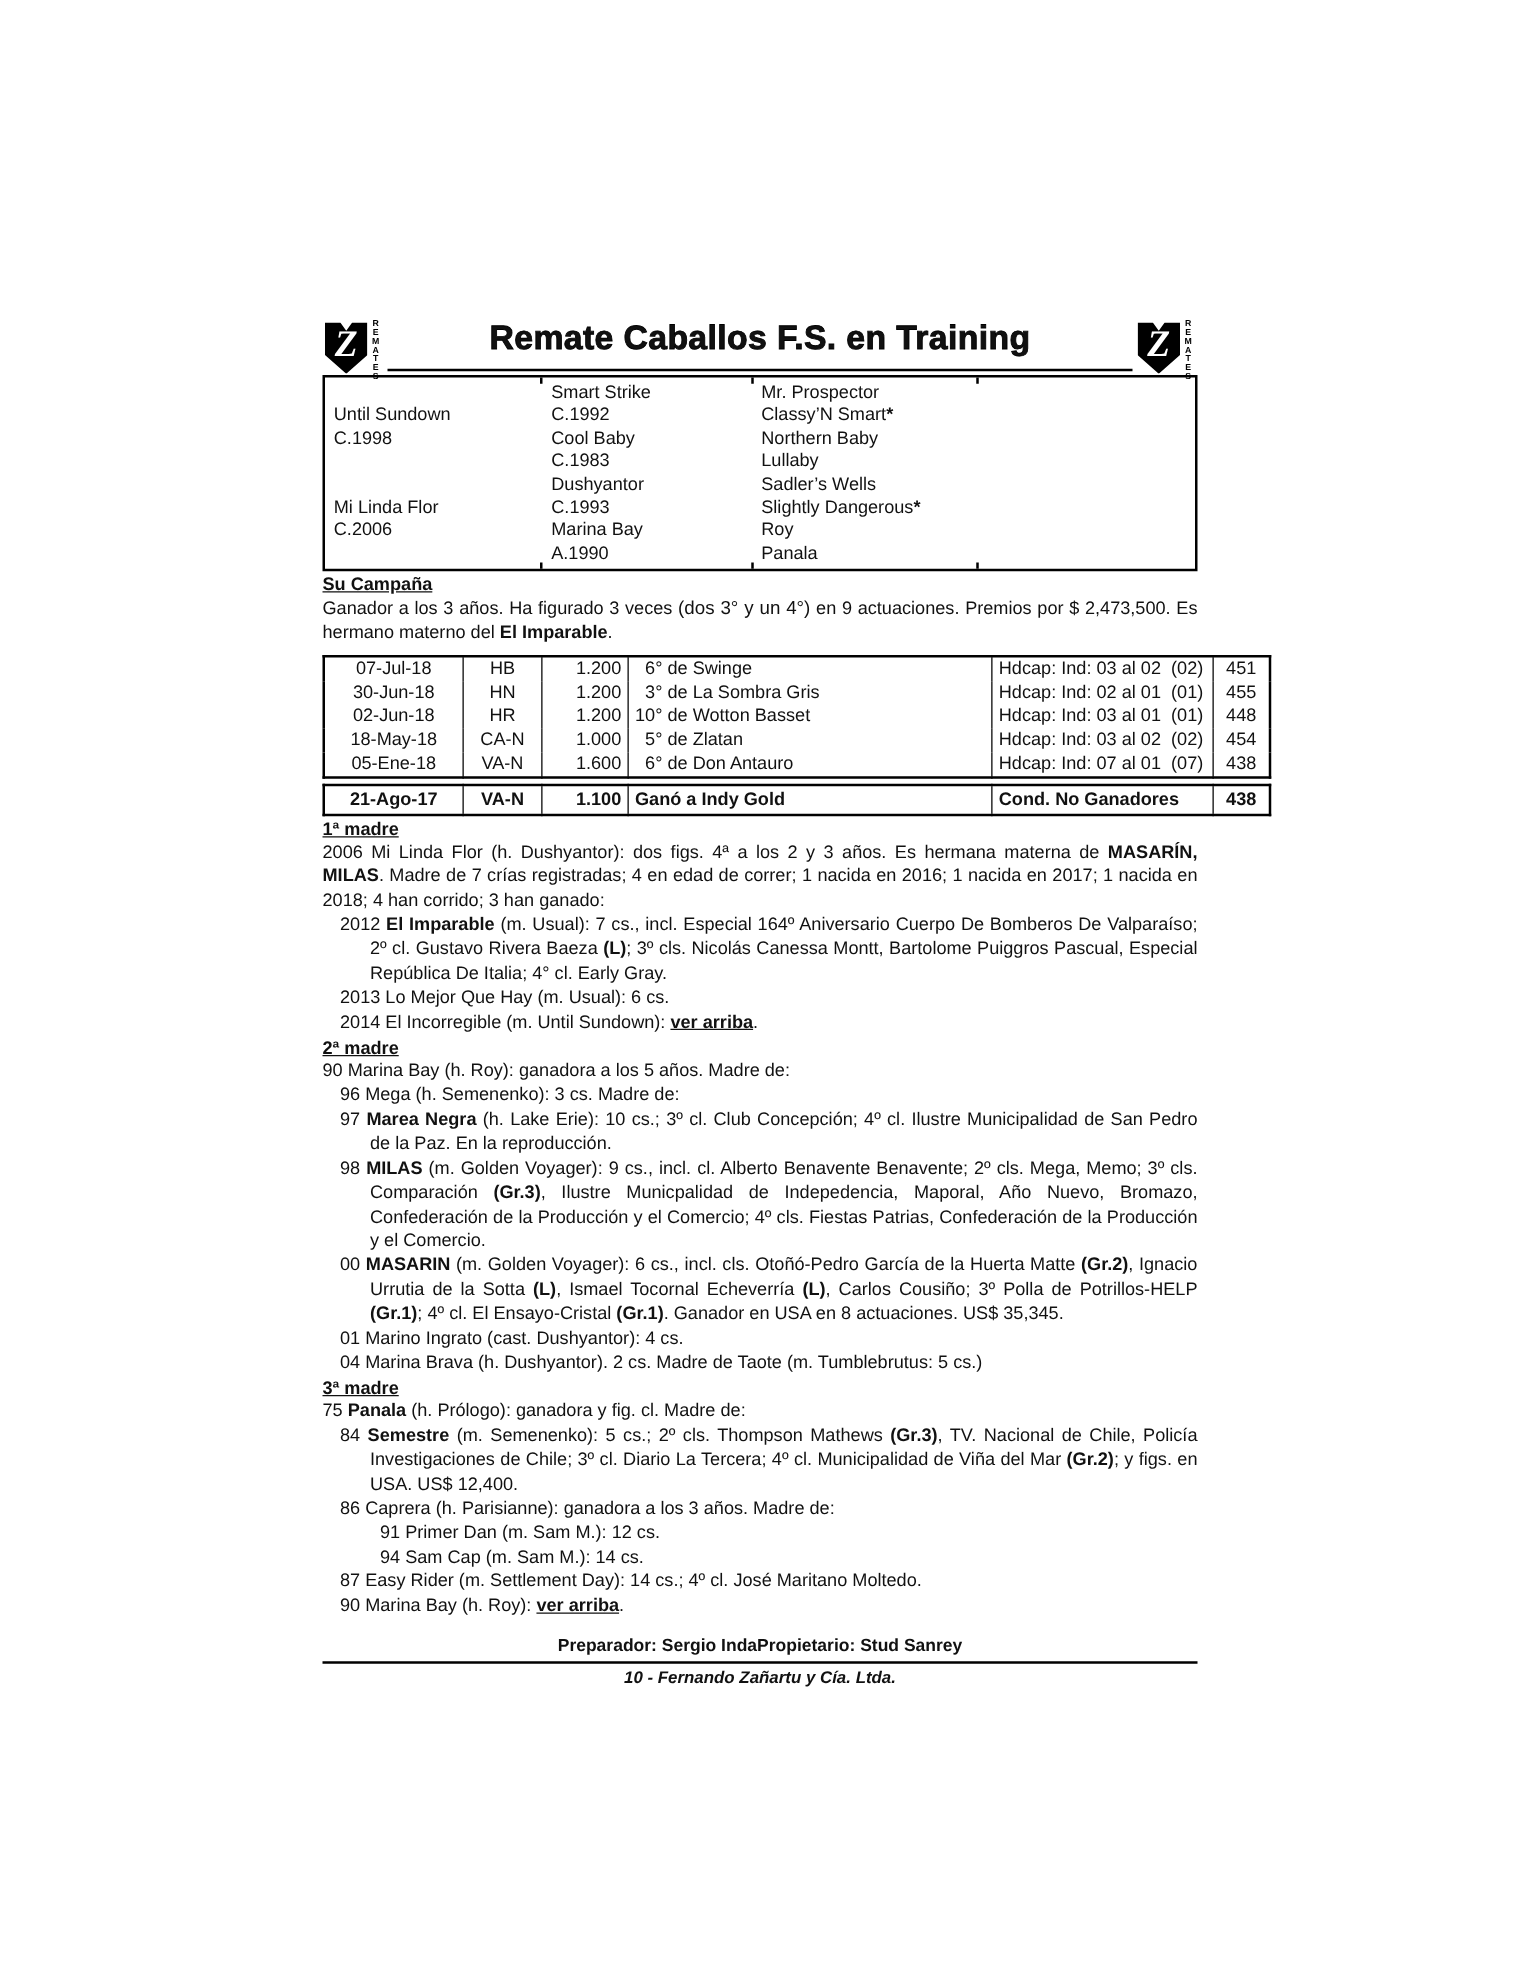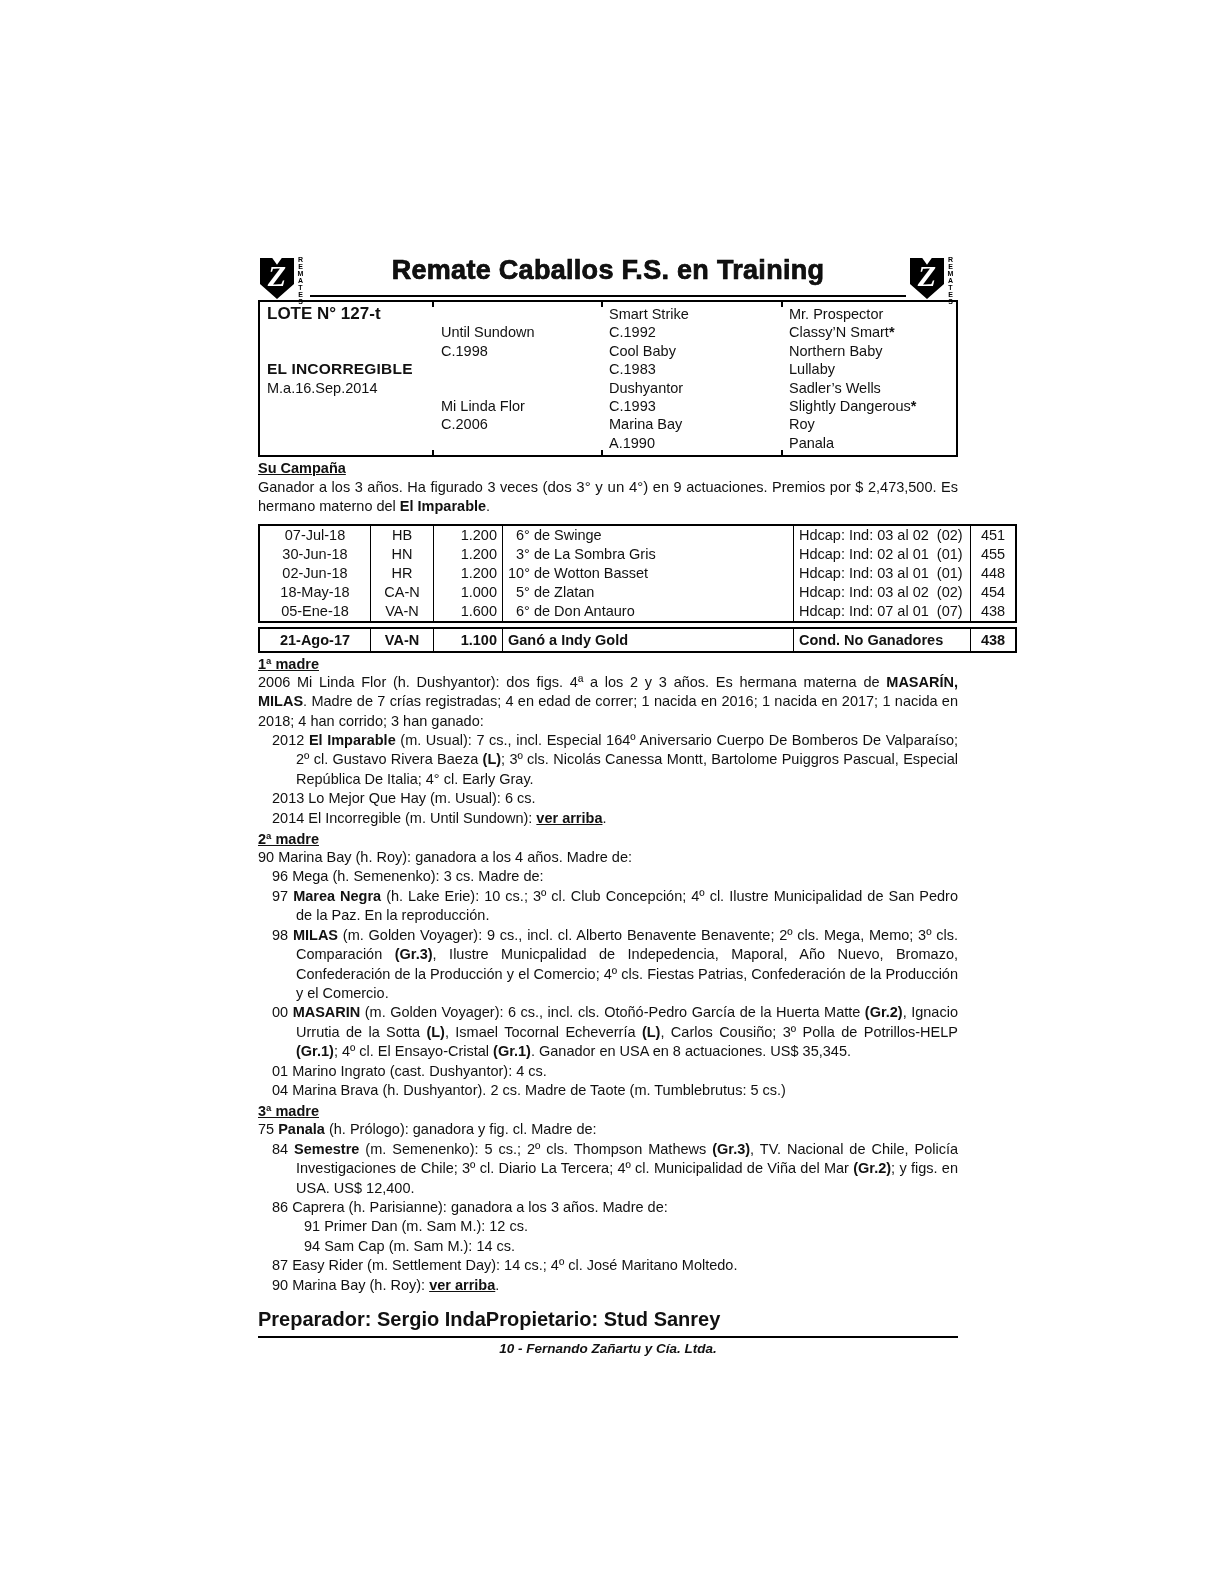--- a/index.html
+++ b/index.html
@@ -81,21 +81,21 @@
 
   
   .i0  { margin-left:0; }
   .i1  { margin-left:14px; }
   .i2  { margin-left:40px; }
   .i2b { margin-left:46px; }
   .hang { margin-left:38px; text-indent:-24px; }
 
   
   .footer { margin-top:13px; }
-  .prep-row { display:flex; justify-content:flex-start; font-size:20px; font-weight:bold; }
+  .prep-row { display:flex; justify-content:center; font-size:14px; font-weight:bold; }
   .footer-rule { height:2px; background:#000; margin-top:5px; }
   .pageline {
     text-align:center; font-size:13.5px; font-weight:bold; font-style:italic;
     margin-top:3px; font-family:"Liberation Sans", sans-serif;
   }
 </style>
 </head>
 <body>
 
 <div class="content">
@@ -118,30 +118,20 @@
   </div>
 
   <div class="pedigree-box">
     <div class="tick top t1"></div>
     <div class="tick top t2"></div>
     <div class="tick top t3"></div>
     <div class="tick bot t1"></div>
     <div class="tick bot t2"></div>
     <div class="tick bot t3"></div>
 
-    <div class="pcol">
-      <div class="pcell lot">LOTE N° 127-t</div>
-      <div class="pcell"></div>
-      <div class="pcell"></div>
-      <div class="pcell hname">EL INCORREGIBLE</div>
-      <div class="pcell">M.a.16.Sep.2014</div>
-      <div class="pcell"></div>
-      <div class="pcell"></div>
-      <div class="pcell"></div>
-    </div>
 
     <div class="pcol">
       <div class="pcell"></div>
       <div class="pcell">Until Sundown</div>
       <div class="pcell">C.1998</div>
       <div class="pcell"></div>
       <div class="pcell"></div>
       <div class="pcell">Mi Linda Flor</div>
       <div class="pcell">C.2006</div>
       <div class="pcell"></div>
@@ -231,21 +221,21 @@
       </tbody>
   </table>
 
   <div id="madres">
       <h2 class="section-heading">1ª madre</h2>
       <p class="para i0"><span>2006 Mi Linda Flor (h. Dushyantor): dos figs. 4ª a los 2 y 3 años. Es hermana materna de </span><span class="st-b">MASARÍN, MILAS</span><span>. Madre de 7 crías registradas; 4 en edad de correr; 1 nacida en 2016; 1 nacida en 2017; 1 nacida en 2018; 4 han corrido; 3 han ganado:</span></p>
       <p class="para i1 hang"><span>2012 </span><span class="st-b">El Imparable</span><span> (m. Usual): 7 cs., incl. Especial 164º Aniversario Cuerpo De Bomberos De Valparaíso; 2º cl. Gustavo Rivera Baeza </span><span class="st-b">(L)</span><span>; 3º cls. Nicolás Canessa Montt, Bartolome Puiggros Pascual, Especial República De Italia; 4° cl. Early Gray.</span></p>
       <p class="para i1"><span>2013 Lo Mejor Que Hay (m. Usual): 6 cs.</span></p>
       <p class="para i1"><span>2014 El Incorregible (m. Until Sundown): </span><span class="st-bu">ver arriba</span><span>.</span></p>
       <h2 class="section-heading">2ª madre</h2>
-      <p class="para i0"><span>90 Marina Bay (h. Roy): ganadora a los 4 años. Madre de:</span></p>
+      <p class="para i0"><span>90 Marina Bay (h. Roy): ganadora a los 5 años. Madre de:</span></p>
       <p class="para i1"><span>96 Mega (h. Semenenko): 3 cs. Madre de:</span></p>
       <p class="para i1 hang"><span>97 </span><span class="st-b">Marea Negra</span><span> (h. Lake Erie): 10 cs.; 3º cl. Club Concepción; 4º cl. Ilustre Municipalidad de San Pedro de la Paz. En la reproducción.</span></p>
       <p class="para i1 hang"><span>98 </span><span class="st-b">MILAS</span><span> (m. Golden Voyager): 9 cs., incl. cl. Alberto Benavente Benavente; 2º cls. Mega, Memo; 3º cls. Comparación </span><span class="st-b">(Gr.3)</span><span>, Ilustre Municpalidad de Indepedencia, Maporal, Año Nuevo, Bromazo, Confederación de la Producción y el Comercio; 4º cls. Fiestas Patrias, Confederación de la Producción y el Comercio.</span></p>
       <p class="para i1 hang"><span>00 </span><span class="st-b">MASARIN</span><span> (m. Golden Voyager): 6 cs., incl. cls. Otoñó-Pedro García de la Huerta Matte </span><span class="st-b">(Gr.2)</span><span>, Ignacio Urrutia de la Sotta </span><span class="st-b">(L)</span><span>, Ismael Tocornal Echeverría </span><span class="st-b">(L)</span><span>, Carlos Cousiño; 3º Polla de Potrillos-HELP </span><span class="st-b">(Gr.1)</span><span>; 4º cl. El Ensayo-Cristal </span><span class="st-b">(Gr.1)</span><span>. Ganador en USA en 8 actuaciones. US$ 35,345.</span></p>
       <p class="para i1"><span>01 Marino Ingrato (cast. Dushyantor): 4 cs.</span></p>
       <p class="para i1"><span>04 Marina Brava (h. Dushyantor). 2 cs. Madre de Taote (m. Tumblebrutus: 5 cs.)</span></p>
       <h2 class="section-heading">3ª madre</h2>
       <p class="para i0"><span>75 </span><span class="st-b">Panala</span><span> (h. Prólogo): ganadora y fig. cl. Madre de:</span></p>
       <p class="para i1 hang"><span>84 </span><span class="st-b">Semestre</span><span> (m. Semenenko): 5 cs.; 2º cls. Thompson Mathews </span><span class="st-b">(Gr.3)</span><span>, TV. Nacional de Chile, Policía Investigaciones de Chile; 3º cl. Diario La Tercera; 4º cl. Municipalidad de Viña del Mar </span><span class="st-b">(Gr.2)</span><span>; y figs. en USA. US$ 12,400.</span></p>
       <p class="para i1"><span>86 Caprera (h. Parisianne): ganadora a los 3 años. Madre de:</span></p>

